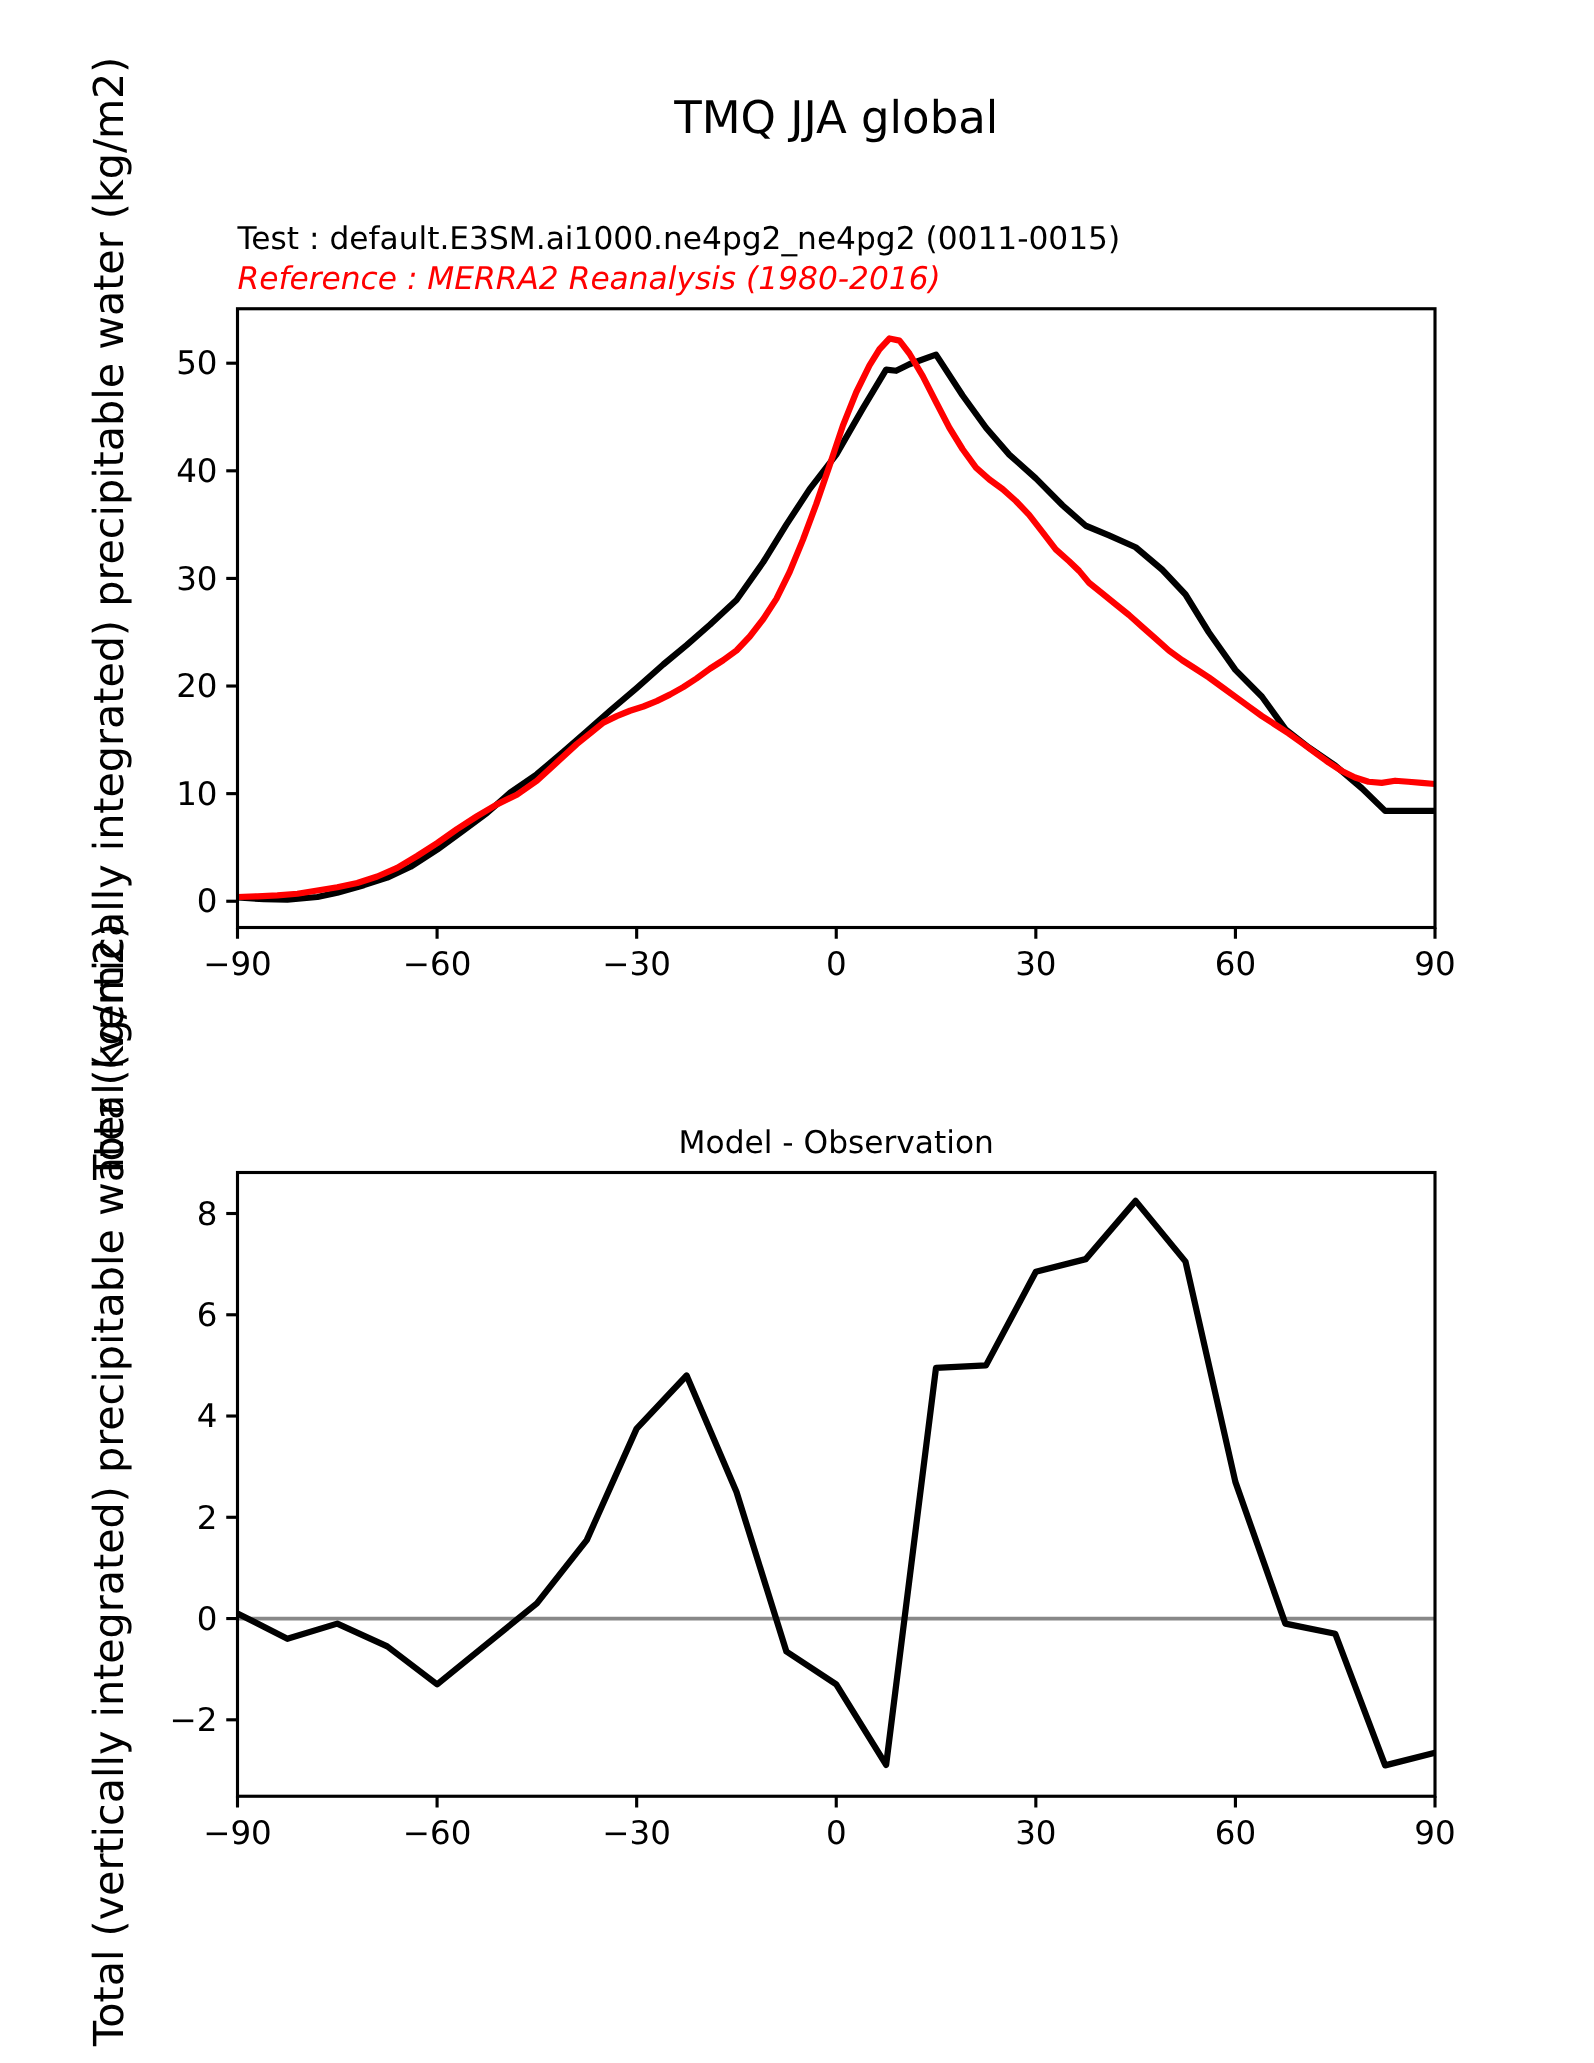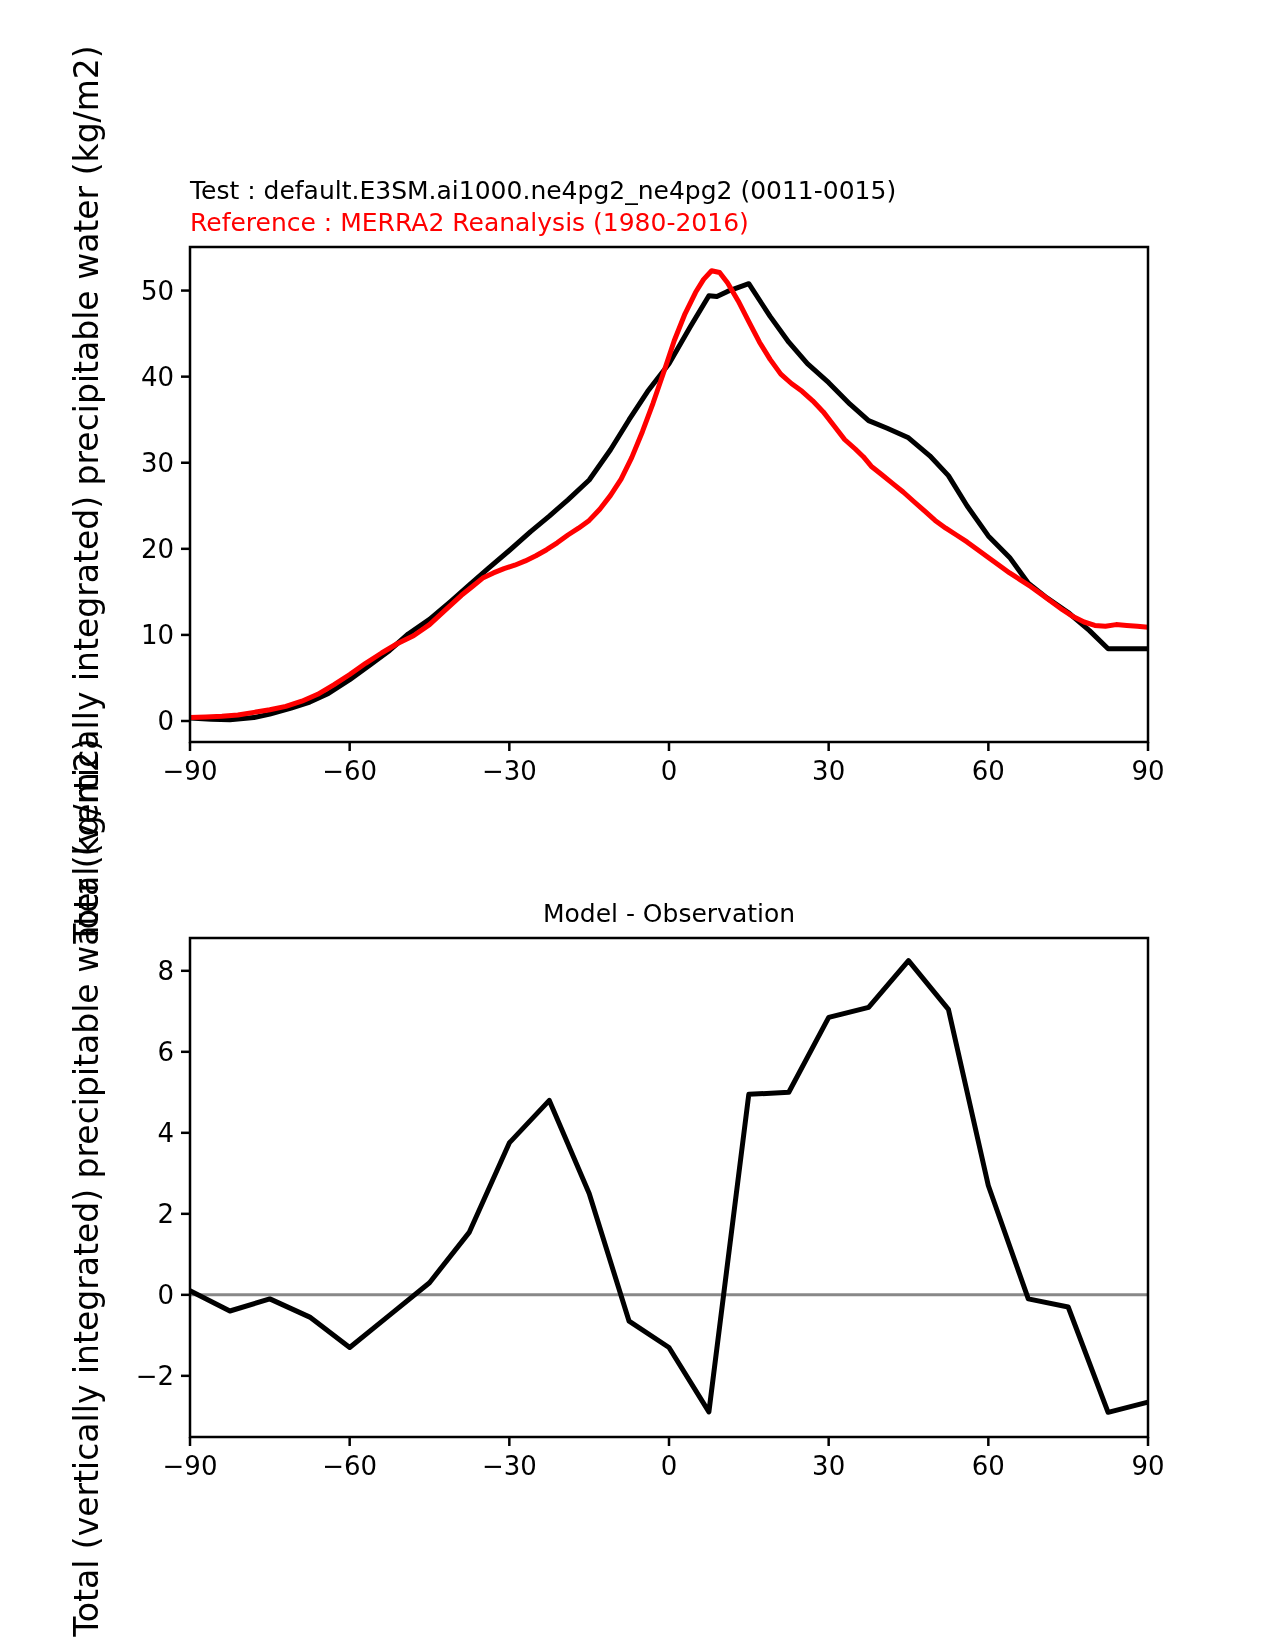--- a/index.html
+++ b/index.html
@@ -92,15 +92,16 @@
       <text x="174" y="1222.8271103896104" text-anchor="end" font-size="26">2</text>
       <line x1="190" x2="181" y1="1132.8206168831168" y2="1132.8206168831168" stroke="#000000" stroke-width="2.5"></line>
       <text x="174" y="1141.8206168831168" text-anchor="end" font-size="26">4</text>
       <line x1="190" x2="181" y1="1051.8141233766235" y2="1051.8141233766235" stroke="#000000" stroke-width="2.5"></line>
       <text x="174" y="1060.8141233766235" text-anchor="end" font-size="26">6</text>
       <line x1="190" x2="181" y1="970.8076298701299" y2="970.8076298701299" stroke="#000000" stroke-width="2.5"></line>
       <text x="174" y="979.8076298701299" text-anchor="end" font-size="26">8</text>
       <text x="669" y="922" text-anchor="middle" font-size="25">Model - Observation</text>
       <text transform="translate(98,1187.5) rotate(-90)" text-anchor="middle" font-size="33">Total (vertically integrated) precipitable water (kg/m2)</text>
     </svg>
+  <div class="fig-title">TMQ JJA global</div>
   <div class="legend-line legend-test" style="color: rgb(0, 0, 0);">Test : default.E3SM.ai1000.ne4pg2_ne4pg2 (0011-0015)</div>
-  <div class="legend-line legend-ref" style="color: rgb(255, 0, 0);">Reference : MERRA2 Reanalysis (1980-2016)</div>
+  <div class="legend-line legend-ref" style="color: rgb(255, 0, 0); font-style: italic;">Reference : MERRA2 Reanalysis (1980-2016)</div>
 </div>
 
 </body></html>

